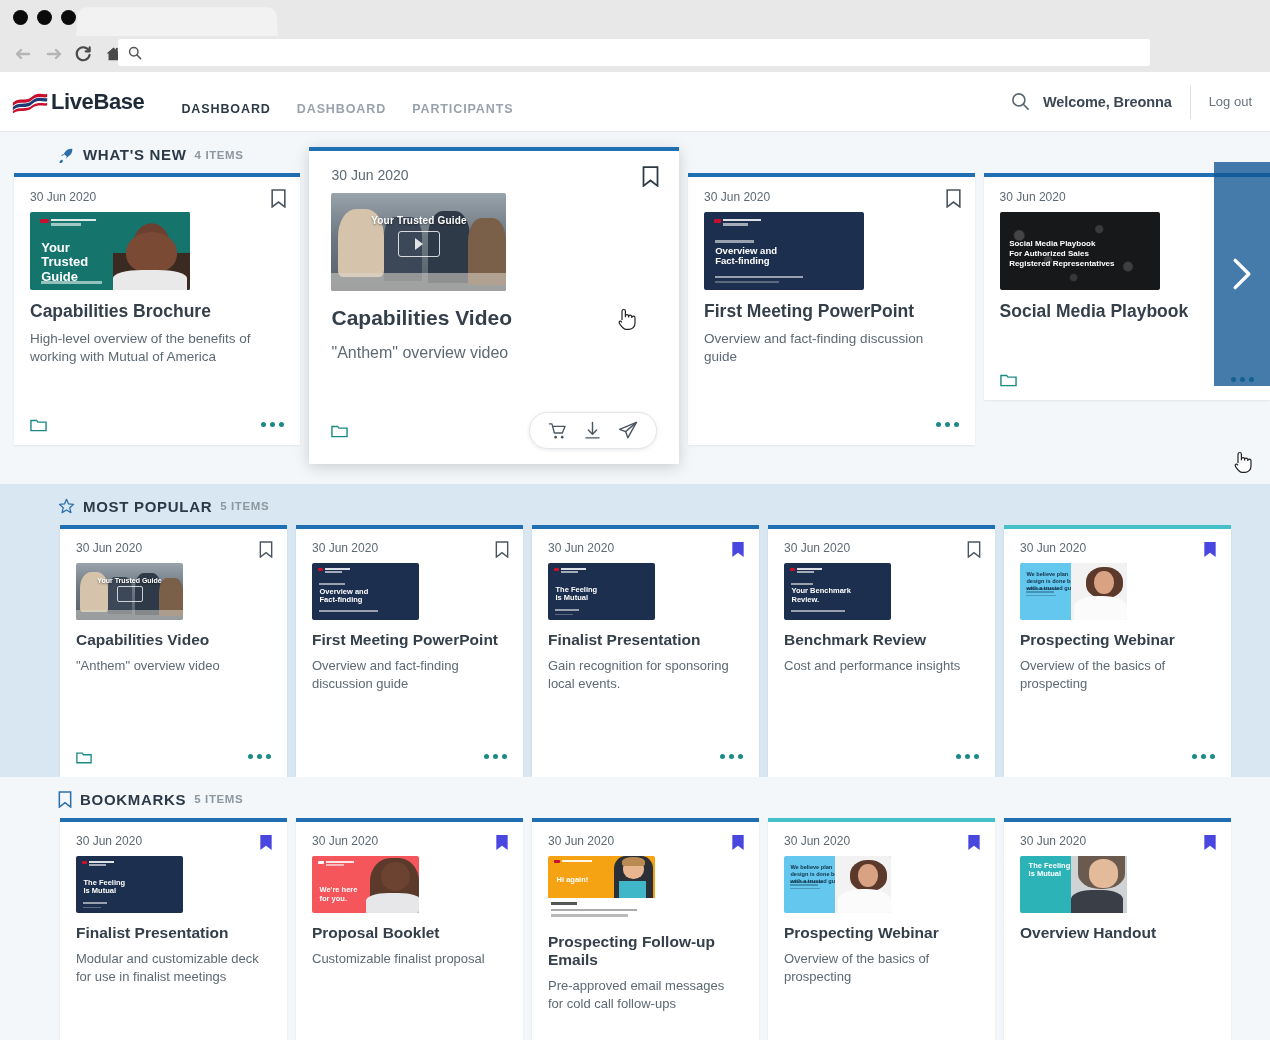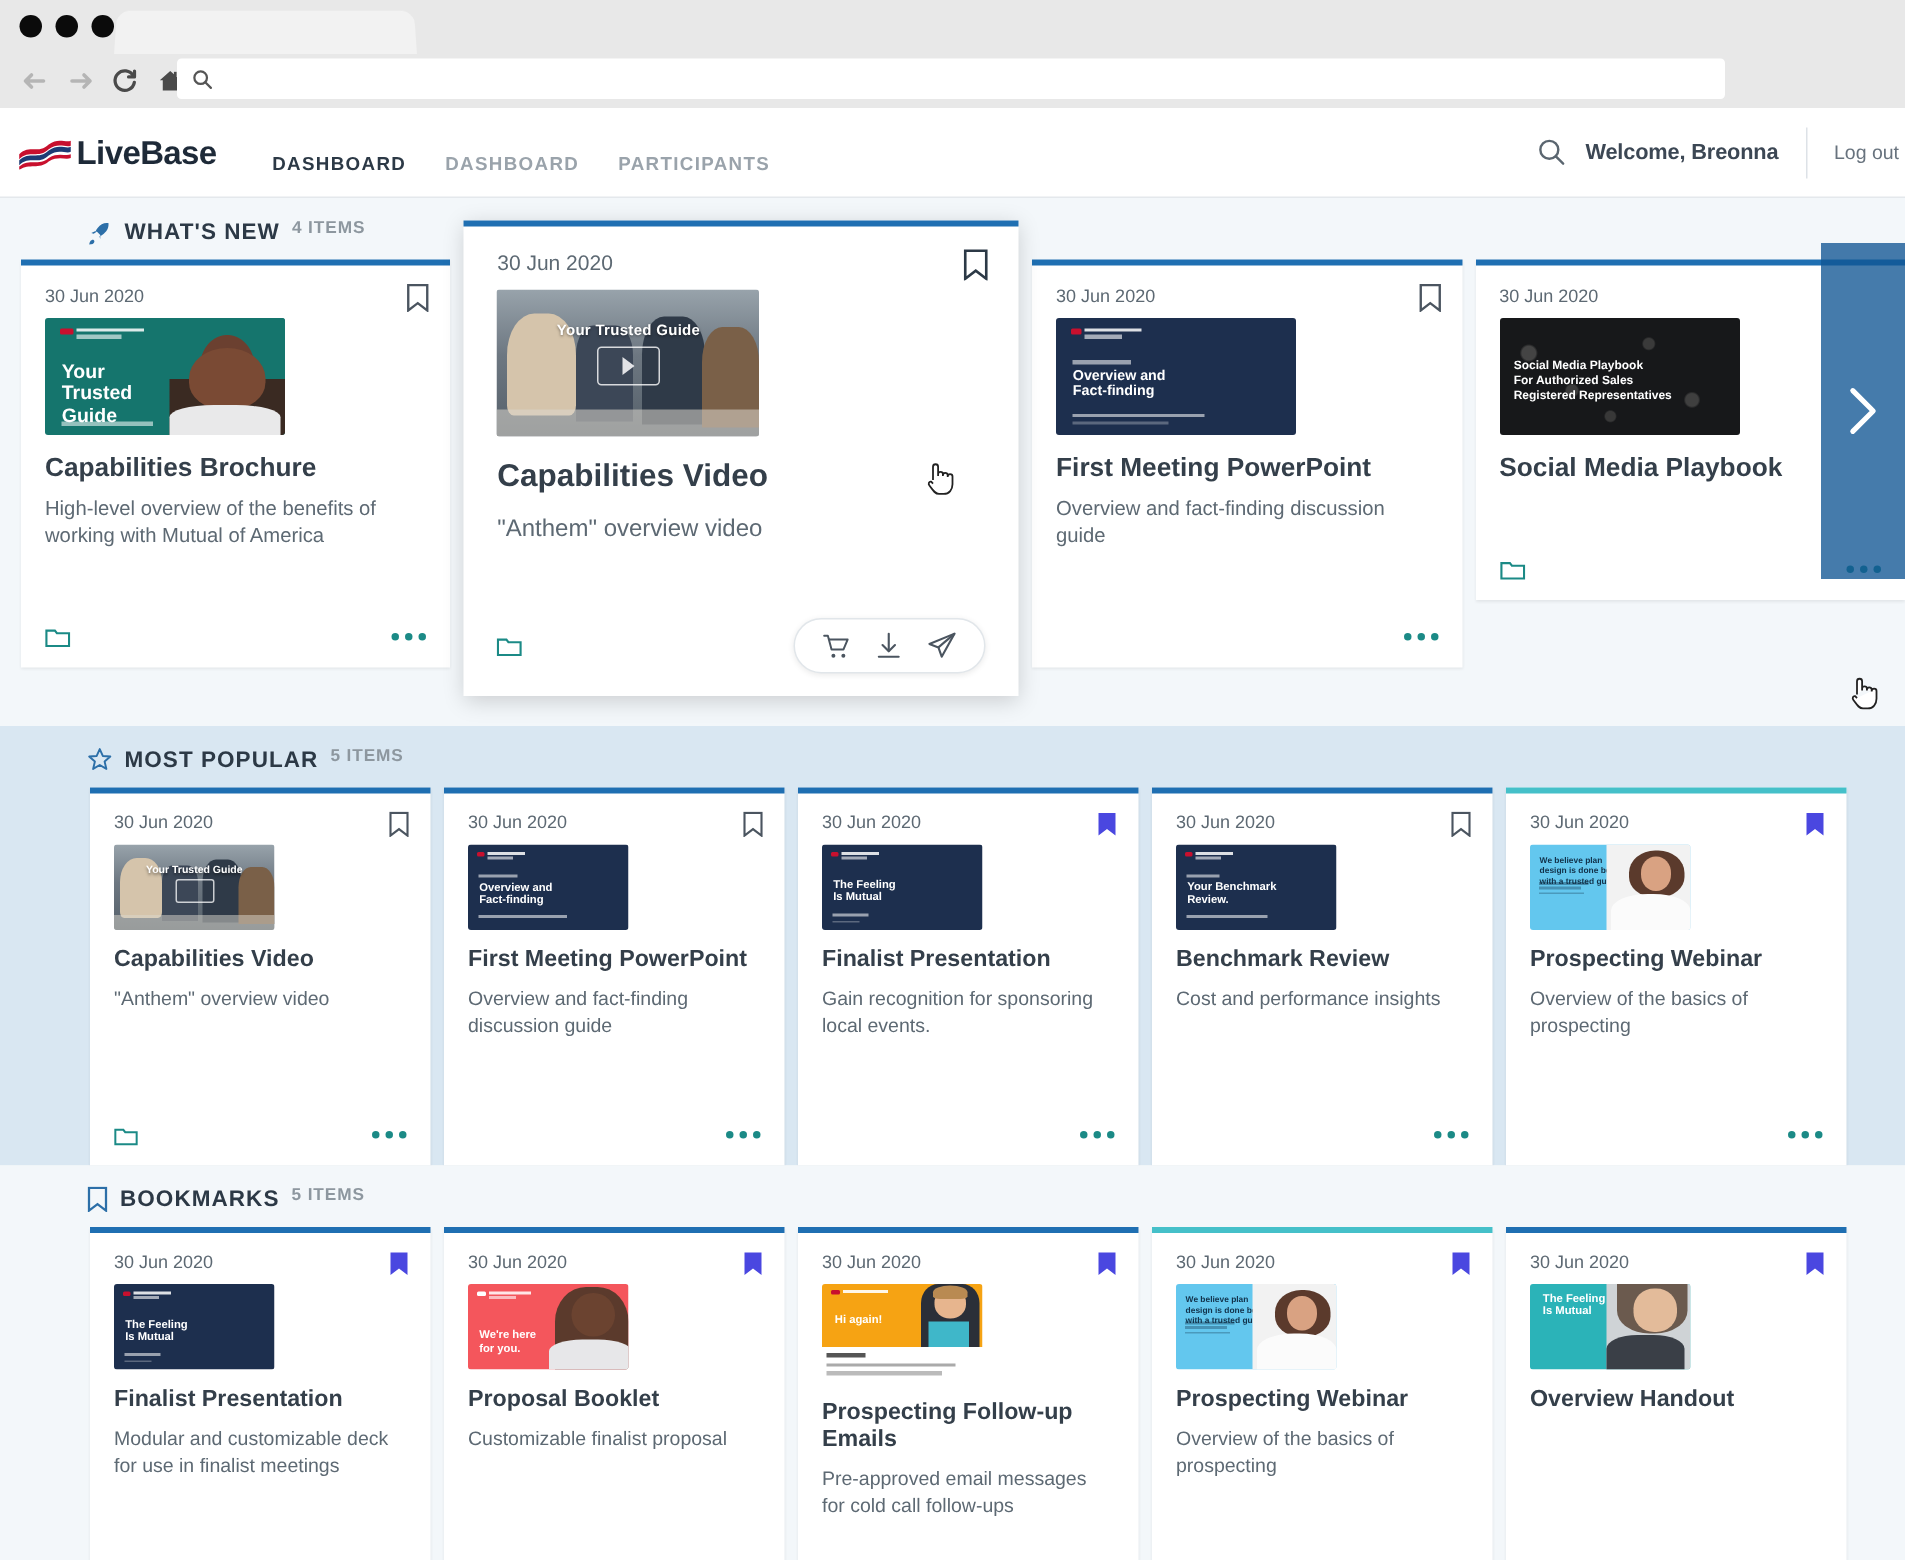--- a/index.html
+++ b/index.html
@@ -41,29 +41,29 @@
   .nav-tabs { display: flex; align-items: flex-end; height: 68px; margin-left: 37px; gap: 26px; }
   .nav-tab {
     font-size: 12.5px; font-weight: 700; letter-spacing: 0.9px; color: #9aa3ab;
     padding-bottom: 17px; padding-top: 24px; border-bottom: 3px solid transparent; cursor: pointer;
   }
   .nav-tab.active { color: #2c3946; border-bottom-color: #1f6fb2; }
   .header-right { margin-left: auto; display: flex; align-items: center; height: 100%; }
   .search-ico { margin-right: 13px; display: flex; }
   .welcome { font-size: 14.5px; font-weight: 700; color: #3c4754; letter-spacing: -0.1px; }
   .hdr-divider { width: 1px; height: 34px; background: #dde2e7; margin: 0 18px; }
-  .logout { font-size: 13px; color: #68737e; margin-right: 4px; cursor: pointer; }
+  .logout { font-size: 13px; color: #68737e; margin-right: 18px; cursor: pointer; }
 
   
   .section { position: relative; padding: 0 0 0 0; }
   .sec-whats-new { background: #f3f7fa; padding-top: 14px; padding-bottom: 20px; }
   .sec-most-popular { background: #d9e7f2; padding-top: 14px; }
   .sec-bookmarks { background: #f3f7fa; padding-top: 14px; padding-bottom: 12px; }
 
-  .sec-head { display: flex; align-items: flex-start; gap: 8px; margin-left: 58px; margin-bottom: 10px; }
+  .sec-head { display: flex; align-items: center; gap: 8px; margin-left: 58px; margin-bottom: 10px; }
   .sec-icon { display: flex; align-items: center; }
   .sec-title { font-size: 15px; font-weight: 700; letter-spacing: 0.7px; color: #2c3946; }
   .sec-count { font-size: 11.5px; font-weight: 700; letter-spacing: 0.6px; color: #8d979f; }
 
   
   .row { display: flex; gap: 9px; }
   .row-wn { padding-left: 14px; align-items: flex-start; }
   .row-mp { padding-left: 60px; }
   .row-bm { padding-left: 60px; }
 

